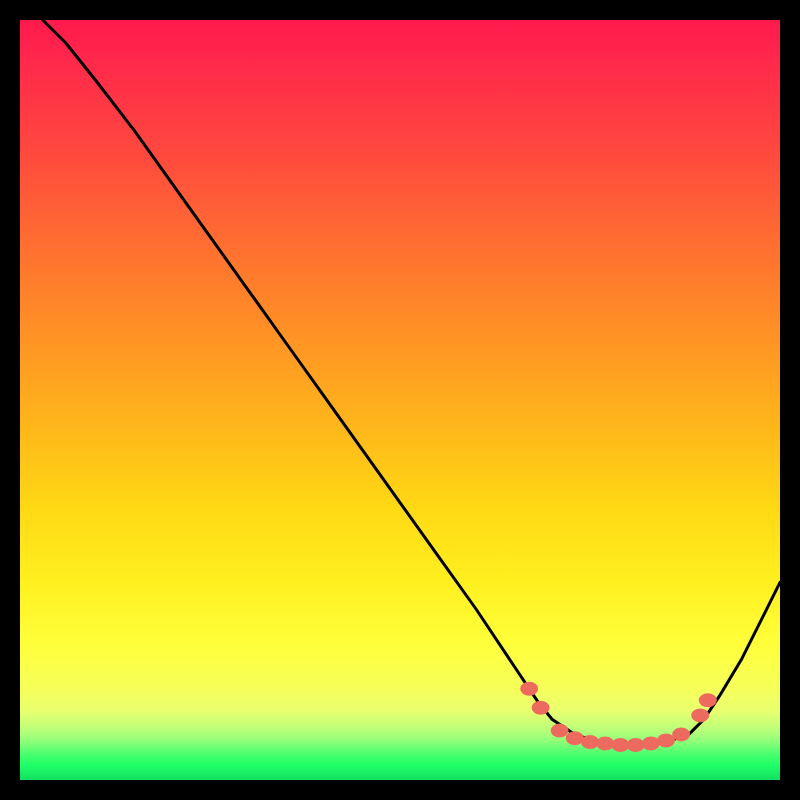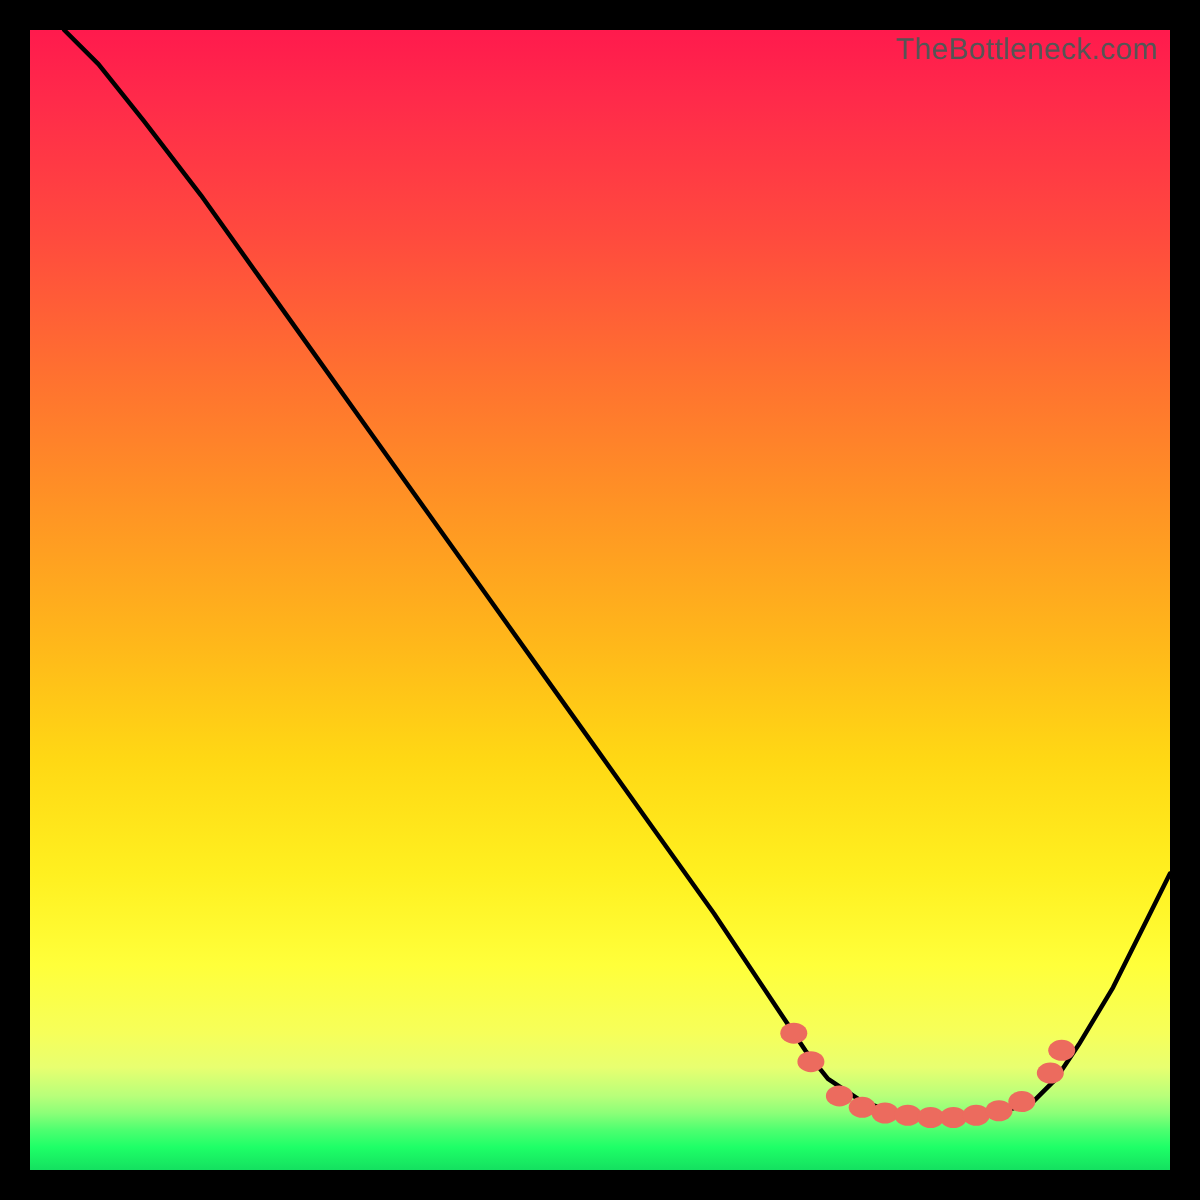--- a/index.html
+++ b/index.html
@@ -72,21 +72,20 @@
   .marker {
     fill: #ec6b5e;
     stroke: none;
   }
 </style>
 </head>
 <body>
 
 <div class="frame">
   <div class="plot-area">
-    <div class="watermark">TheBottleneck.com</div>
 
     <svg class="curve" viewBox="0 0 760 760">
       <path class="line" d="M22.8 0.0 L45.6 22.8 L76.0 60.8 L114.0 110.2 L152.0 163.4 L190.0 216.6 L228.0 269.8 L266.0 323.0 L304.0 376.2 L342.0 429.4 L380.0 482.6 L418.0 535.8 L456.0 589.0 L494.0 646.0 L516.8 680.2 L532.0 699.2 L554.8 714.4 L577.6 722.0 L600.4 725.8 L623.2 725.8 L646.0 722.0 L668.8 714.4 L684.0 699.2 L699.2 676.4 L722.0 638.4 L744.8 592.8 L760.0 562.4"></path>
       <g>
           <ellipse cx="509.2" cy="668.8" rx="9" ry="7" class="marker"></ellipse>
           <ellipse cx="520.6" cy="687.8" rx="9" ry="7" class="marker"></ellipse>
           <ellipse cx="539.6" cy="710.6" rx="9" ry="7" class="marker"></ellipse>
           <ellipse cx="554.8" cy="718.2" rx="9" ry="7" class="marker"></ellipse>
           <ellipse cx="570.0" cy="722.0" rx="9" ry="7" class="marker"></ellipse>
           <ellipse cx="585.2" cy="723.5" rx="9" ry="7" class="marker"></ellipse>

